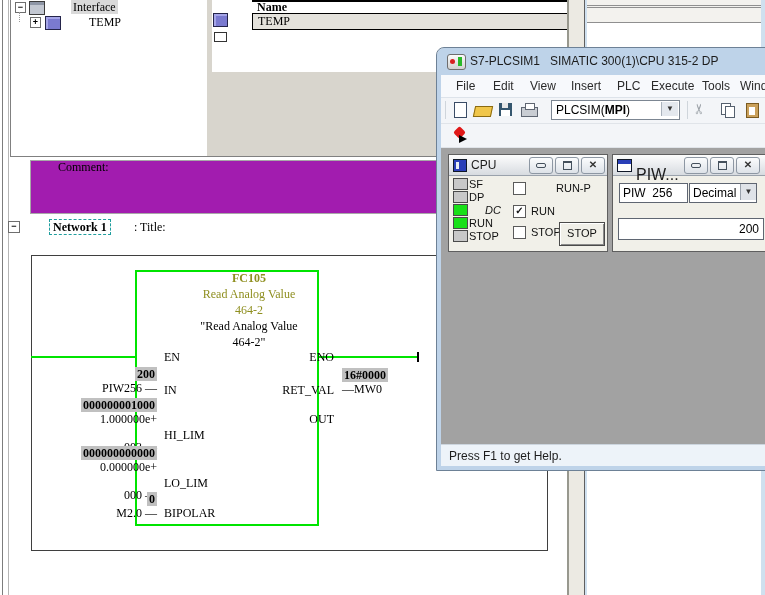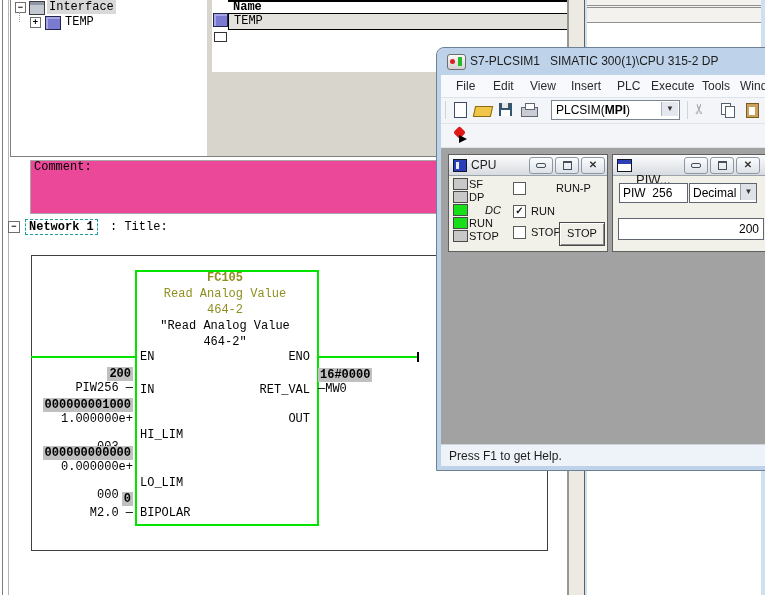--- a/index.html
+++ b/index.html
@@ -1,19 +1,19 @@
 <!DOCTYPE html>
 <html><head>
 <meta charset="utf-8">
 <style>
   html,body{margin:0;padding:0;}
   #screen{position:relative;width:765px;height:595px;background:#ffffff;overflow:hidden;
           font-family:"Liberation Sans",sans-serif;}
   .abs{position:absolute;}
-  .mono{font-family:Liberation Mono, monospace;font-size:12px;line-height:14px;color:#000;}
+  .mono{font-family:Liberation Serif, serif;font-size:12px;line-height:14px;color:#000;margin-left:24px;}
   .sans{font-family:"Liberation Sans",sans-serif;font-size:12px;color:#1c1c1c;}
   .chip{background:#c0c0c0;font-weight:bold;padding:0 2px;display:inline-block;}
   .olive{color:#8f8f20;}
   .vline{position:absolute;width:1px;background:#8c8c8c;}
   .treebox{position:absolute;width:9px;height:9px;border:1px solid #6e6e6e;background:#fff;
            font:bold 9px "Liberation Sans",sans-serif;text-align:center;line-height:8px;color:#000;}
   
   .win{position:absolute;left:437px;top:48px;width:330px;height:422px;background:#bed3e9;
        border-radius:7px 0 0 0;outline:1px solid #6d8196;}
   .menu-item{position:absolute;top:3px;font-size:12px;color:#2a2a2a;padding:1px 3px;}
@@ -71,21 +71,21 @@
 
   <div class="abs" style="left:584px;top:0;width:181px;height:595px;background:#fff;border-left:1px solid #5f5f5f;">
     <div class="abs" style="left:0;top:0;width:2px;height:595px;background:#cfe0ef;"></div>
     <div class="abs" style="left:176px;top:0;width:5px;height:595px;background:#cfe0ef;"></div>
     <div class="abs" style="left:2px;top:0;width:174px;height:22px;background:#f3f2ee;"></div>
     <div class="abs" style="left:2px;top:5px;width:174px;height:1px;background:#8f8f8f;"></div>
     <div class="abs" style="left:2px;top:7px;width:174px;height:1px;background:#8f8f8f;"></div>
     <div class="abs" style="left:2px;top:22px;width:174px;height:1px;background:#8f8f8f;"></div>
   </div>
 
-  <div class="abs" style="left:30px;top:160px;width:516px;height:52px;background:#ec4899;border:1px solid #a8a8a8;">
+  <div class="abs" style="left:30px;top:160px;width:516px;height:52px;background:#a21caf;border:1px solid #a8a8a8;">
     <div class="mono" style="padding:0 0 0 3px;margin-top:-1px;">Comment:</div>
   </div>
 
   <div class="treebox" style="left:8px;top:221px;width:10px;height:10px;"><span>−</span></div>
   <div class="abs mono" style="left:25px;top:219px;font-weight:bold;border:1px dashed #1f9e9e;padding:0 3px;">Network 1</div>
   <div class="abs mono" style="left:110px;top:220px;">: Title:</div>
 
   <div class="abs" style="left:31px;top:255px;width:515px;height:294px;border:1px solid #3f3f3f;background:#fff;"></div>
 
   <div class="abs" style="left:31px;top:356px;width:104px;height:2px;background:#00e400;"></div>
@@ -235,21 +235,21 @@
 
             <div class="abs" style="left:110px;top:46px;width:44px;height:22px;background:#f0efe8;border:1px solid #4a4a4a;box-shadow:inset 1px 1px 0 #fff, inset -1px -1px 0 #8a8a8a;text-align:center;font-size:11px;line-height:21px;color:#111;">STOP</div>
           </div>
         </div>
 
         <div class="childwin" style="left:171px;top:6px;width:160px;height:96px;">
           <div class="childtitle">
             <div class="abs" style="left:4px;top:4px;width:13px;height:11px;background:#fff;border:1px solid #101828;">
               <div class="abs" style="left:0;top:0;width:13px;height:4px;background:#2a3fb8;"></div>
             </div>
-            <span class="abs sans" style="left:23px;top:17px;font-size:13px;">PIW...</span>
+            <span class="abs sans" style="left:23px;top:11px;font-size:16px;">PIW...</span>
             <div class="capbtn" style="left:71px;">
                 <div class="glyph-min"></div>
               </div>
             <div class="capbtn" style="left:97px;">
                 <div class="glyph-res"></div>
               </div>
             <div class="capbtn" style="left:123px;font:bold 10px 'Liberation Sans',sans-serif;line-height:14px;color:#333;"><span>✕</span></div>
           </div>
           <div class="abs" style="left:0;top:21px;right:0;bottom:0;">
             <div class="field" style="left:6px;top:7px;width:64px;height:18px;line-height:18px;padding-left:3px;white-space:pre;border-color:#5f6672;">PIW  256</div>

